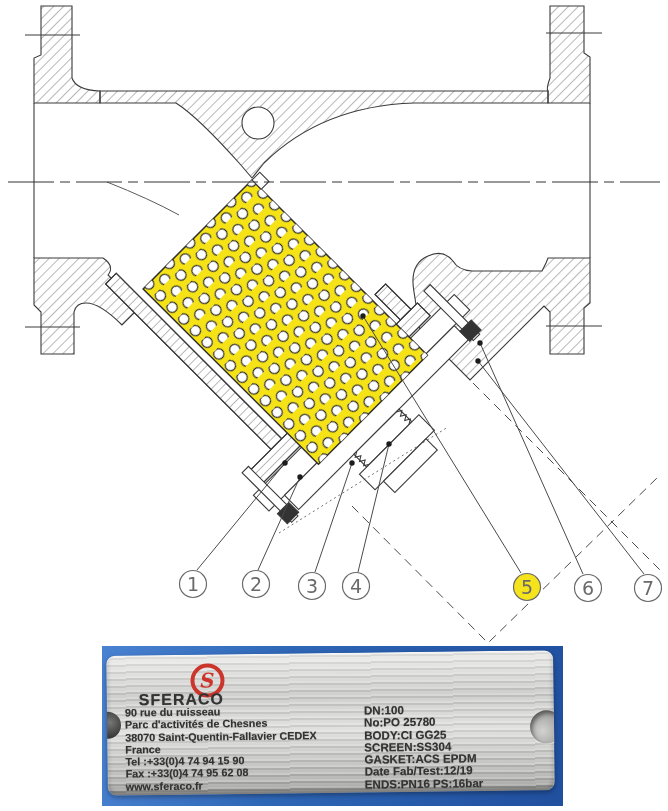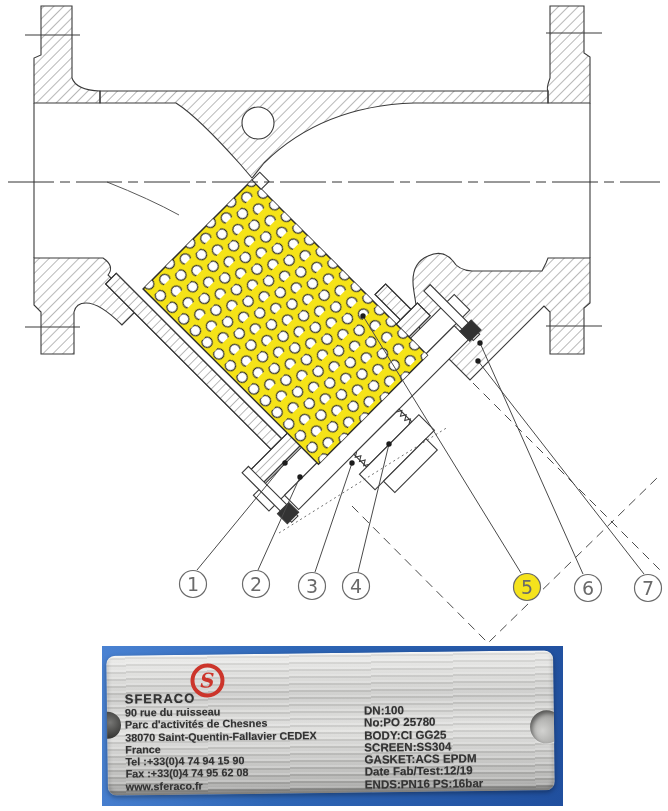--- a/index.html
+++ b/index.html
@@ -11,21 +11,21 @@
   .photo{position:absolute;left:102px;top:646px;width:461px;height:160px;
          background:linear-gradient(100deg,#4a82d2 0%,#2e66b6 40%,#204f9e 100%);}
   .plate{position:absolute;left:5px;top:7px;width:447px;height:140px;border-radius:9px;
          transform:rotate(-0.7deg);overflow:hidden;
          background:
            repeating-linear-gradient(180deg,rgba(255,255,255,0.30) 0 2px,rgba(0,0,0,0.06) 2px 4px,rgba(255,255,255,0.14) 4px 7px),
            linear-gradient(180deg,#eaeae8 0%,#c8c8c6 30%,#dcdcda 55%,#b6b6b4 85%,#9d9d9b 100%);
          box-shadow:inset 0 1px 2px rgba(255,255,255,.85), inset 0 -3px 5px rgba(0,0,0,.35), 0 2px 5px rgba(0,0,0,.35);}
   .plate-text{position:absolute;color:#333333;font-weight:bold;
               text-shadow:0 0 1px rgba(80,80,80,.6);white-space:nowrap;}
-  .brand{left:18px;top:36px;font-size:13px;letter-spacing:1px;}
+  .brand{left:32px;top:36px;font-size:16px;letter-spacing:1px;}
   .addr{left:18px;top:51px;font-size:10.8px;line-height:12.3px;}
   .specs{left:257px;top:52px;font-size:11.6px;line-height:12.3px;}
   .logo{position:absolute;left:84px;top:9px;width:26px;height:26px;border:4px solid #cc352b;
         border-radius:50%;display:flex;align-items:center;justify-content:center;}
   .logo span{color:#cc352b;font-family:"DejaVu Serif",serif;font-weight:bold;font-style:italic;
              font-size:20px;line-height:20px;}
   .hole-left{position:absolute;left:-13px;top:56px;width:27px;height:27px;border-radius:50%;
              background:radial-gradient(circle at 60% 40%,#777775,#2e2e2c 75%);}
   .hole-right{position:absolute;left:423px;top:60px;width:33px;height:33px;border-radius:50%;
               background:radial-gradient(circle at 38% 62%,#d2d2d0,#a9a9a7 55%,#828280 95%);

